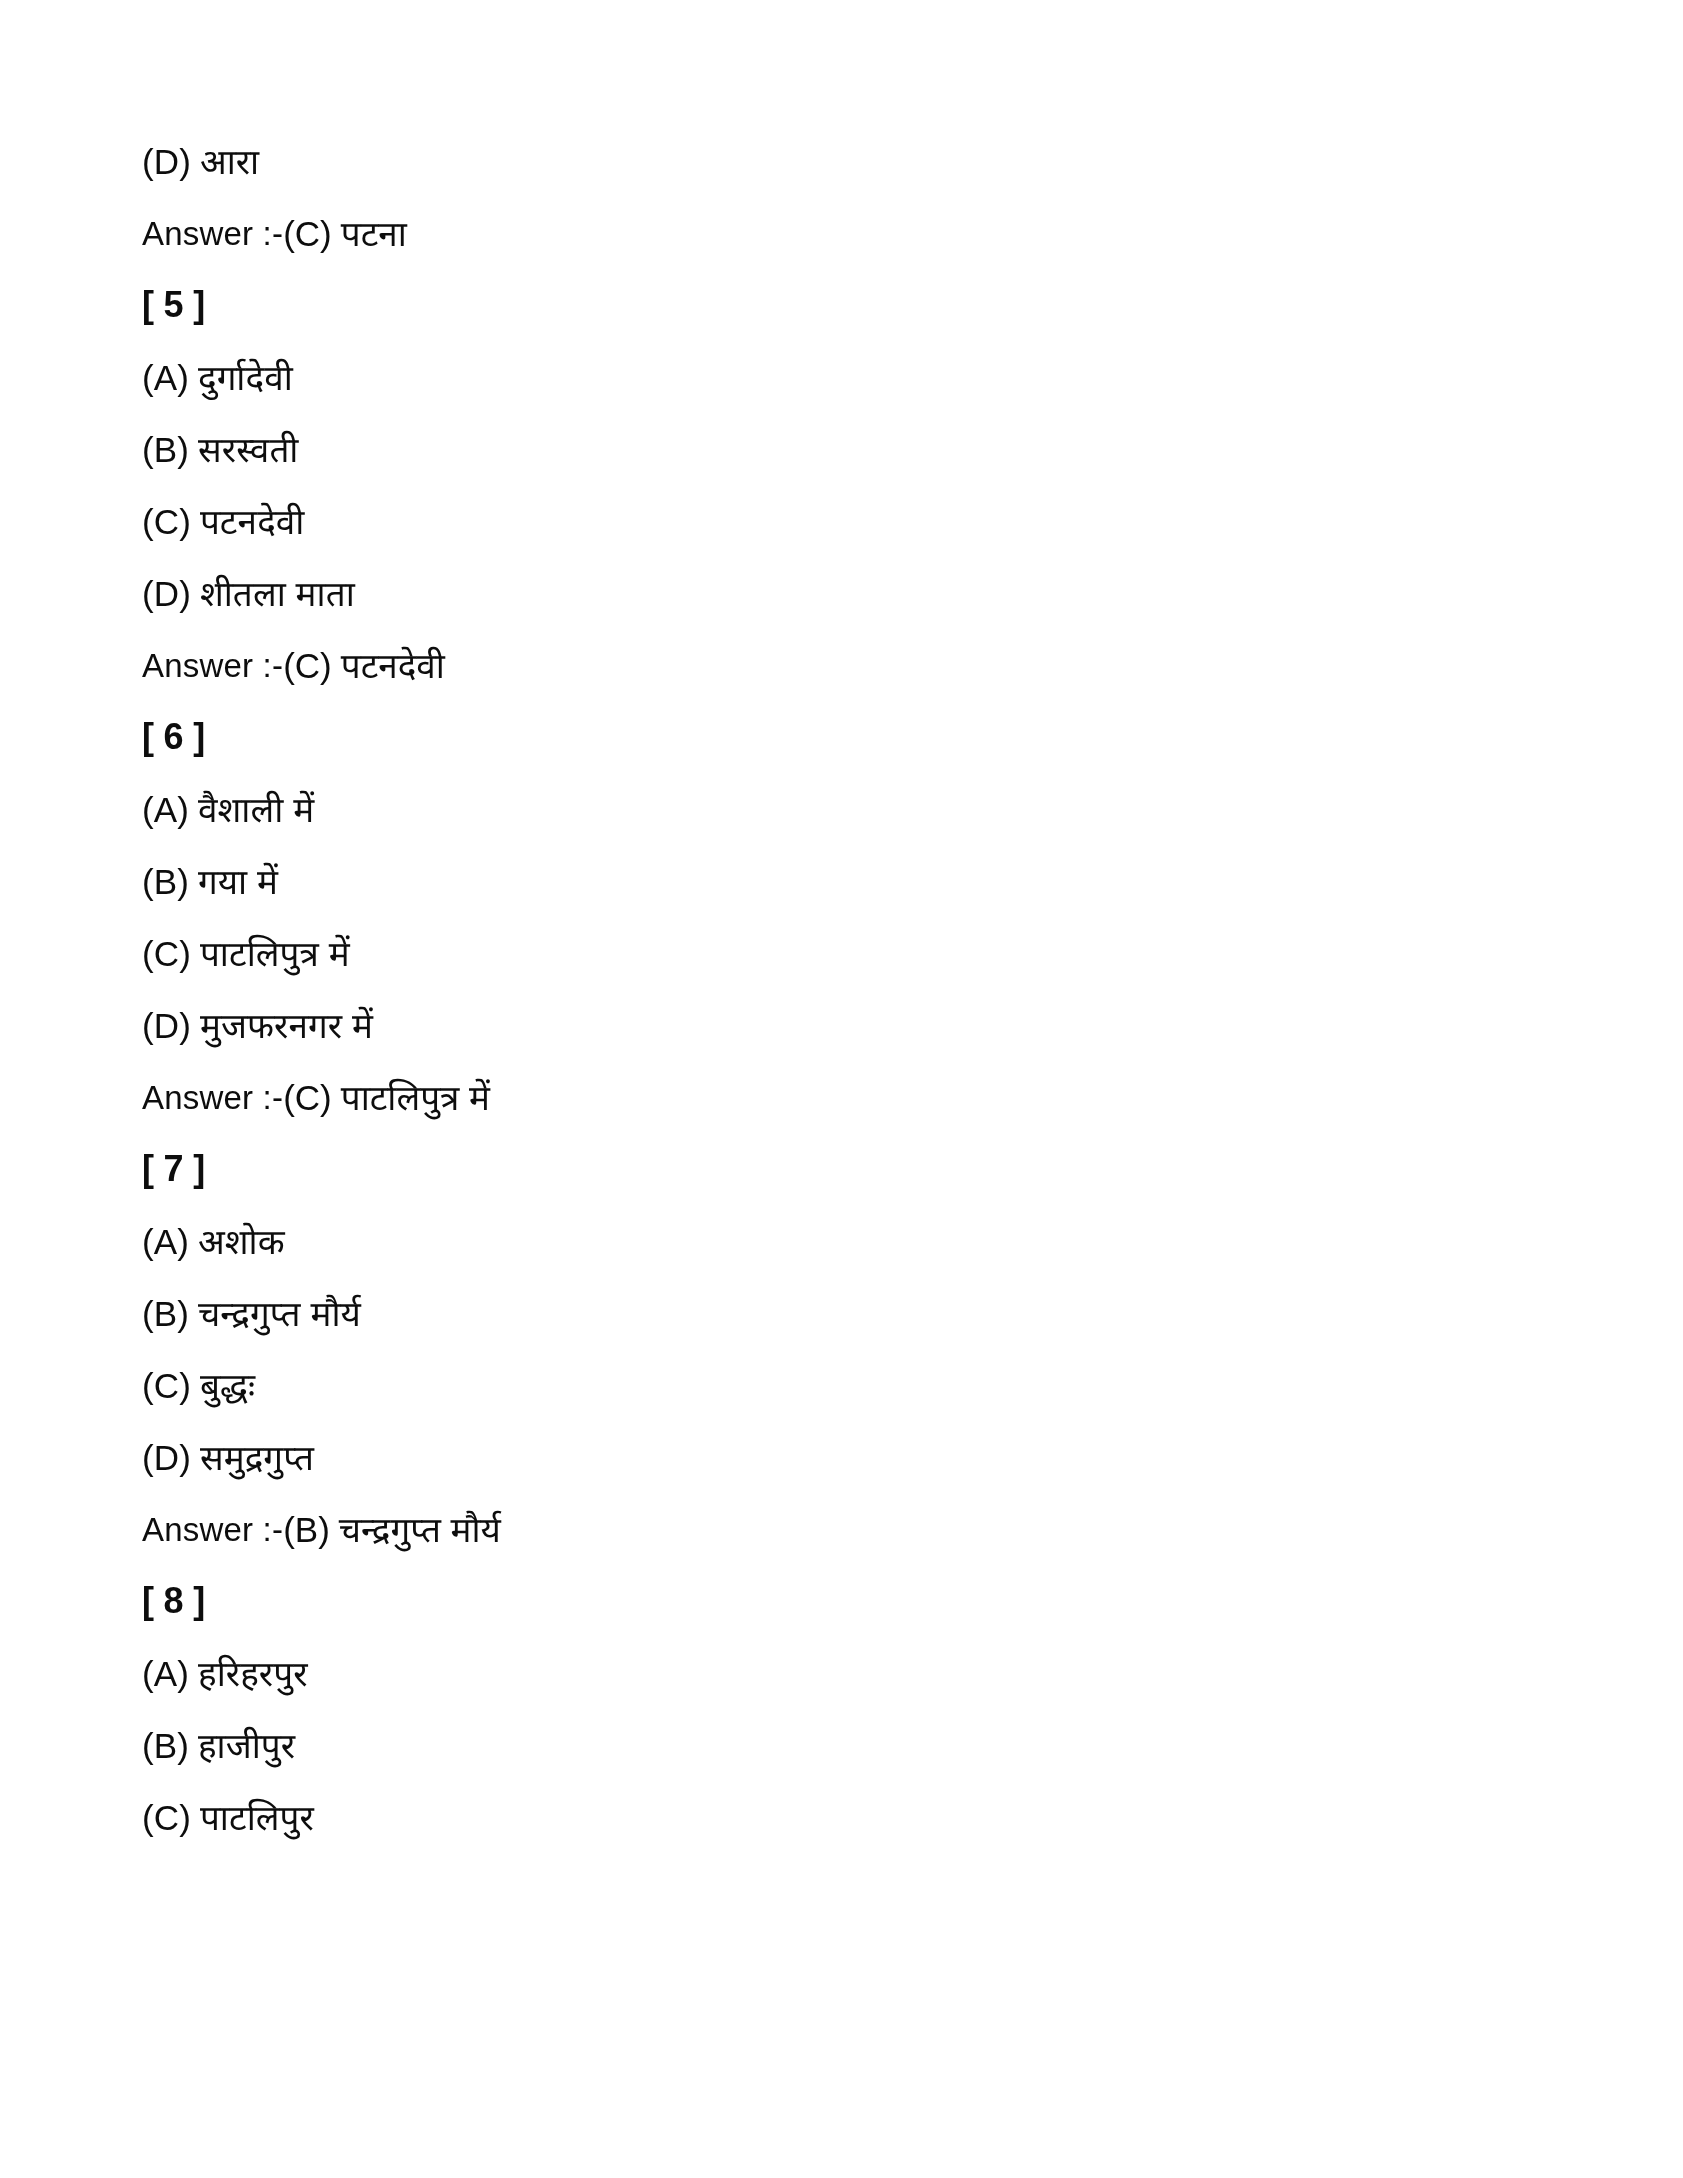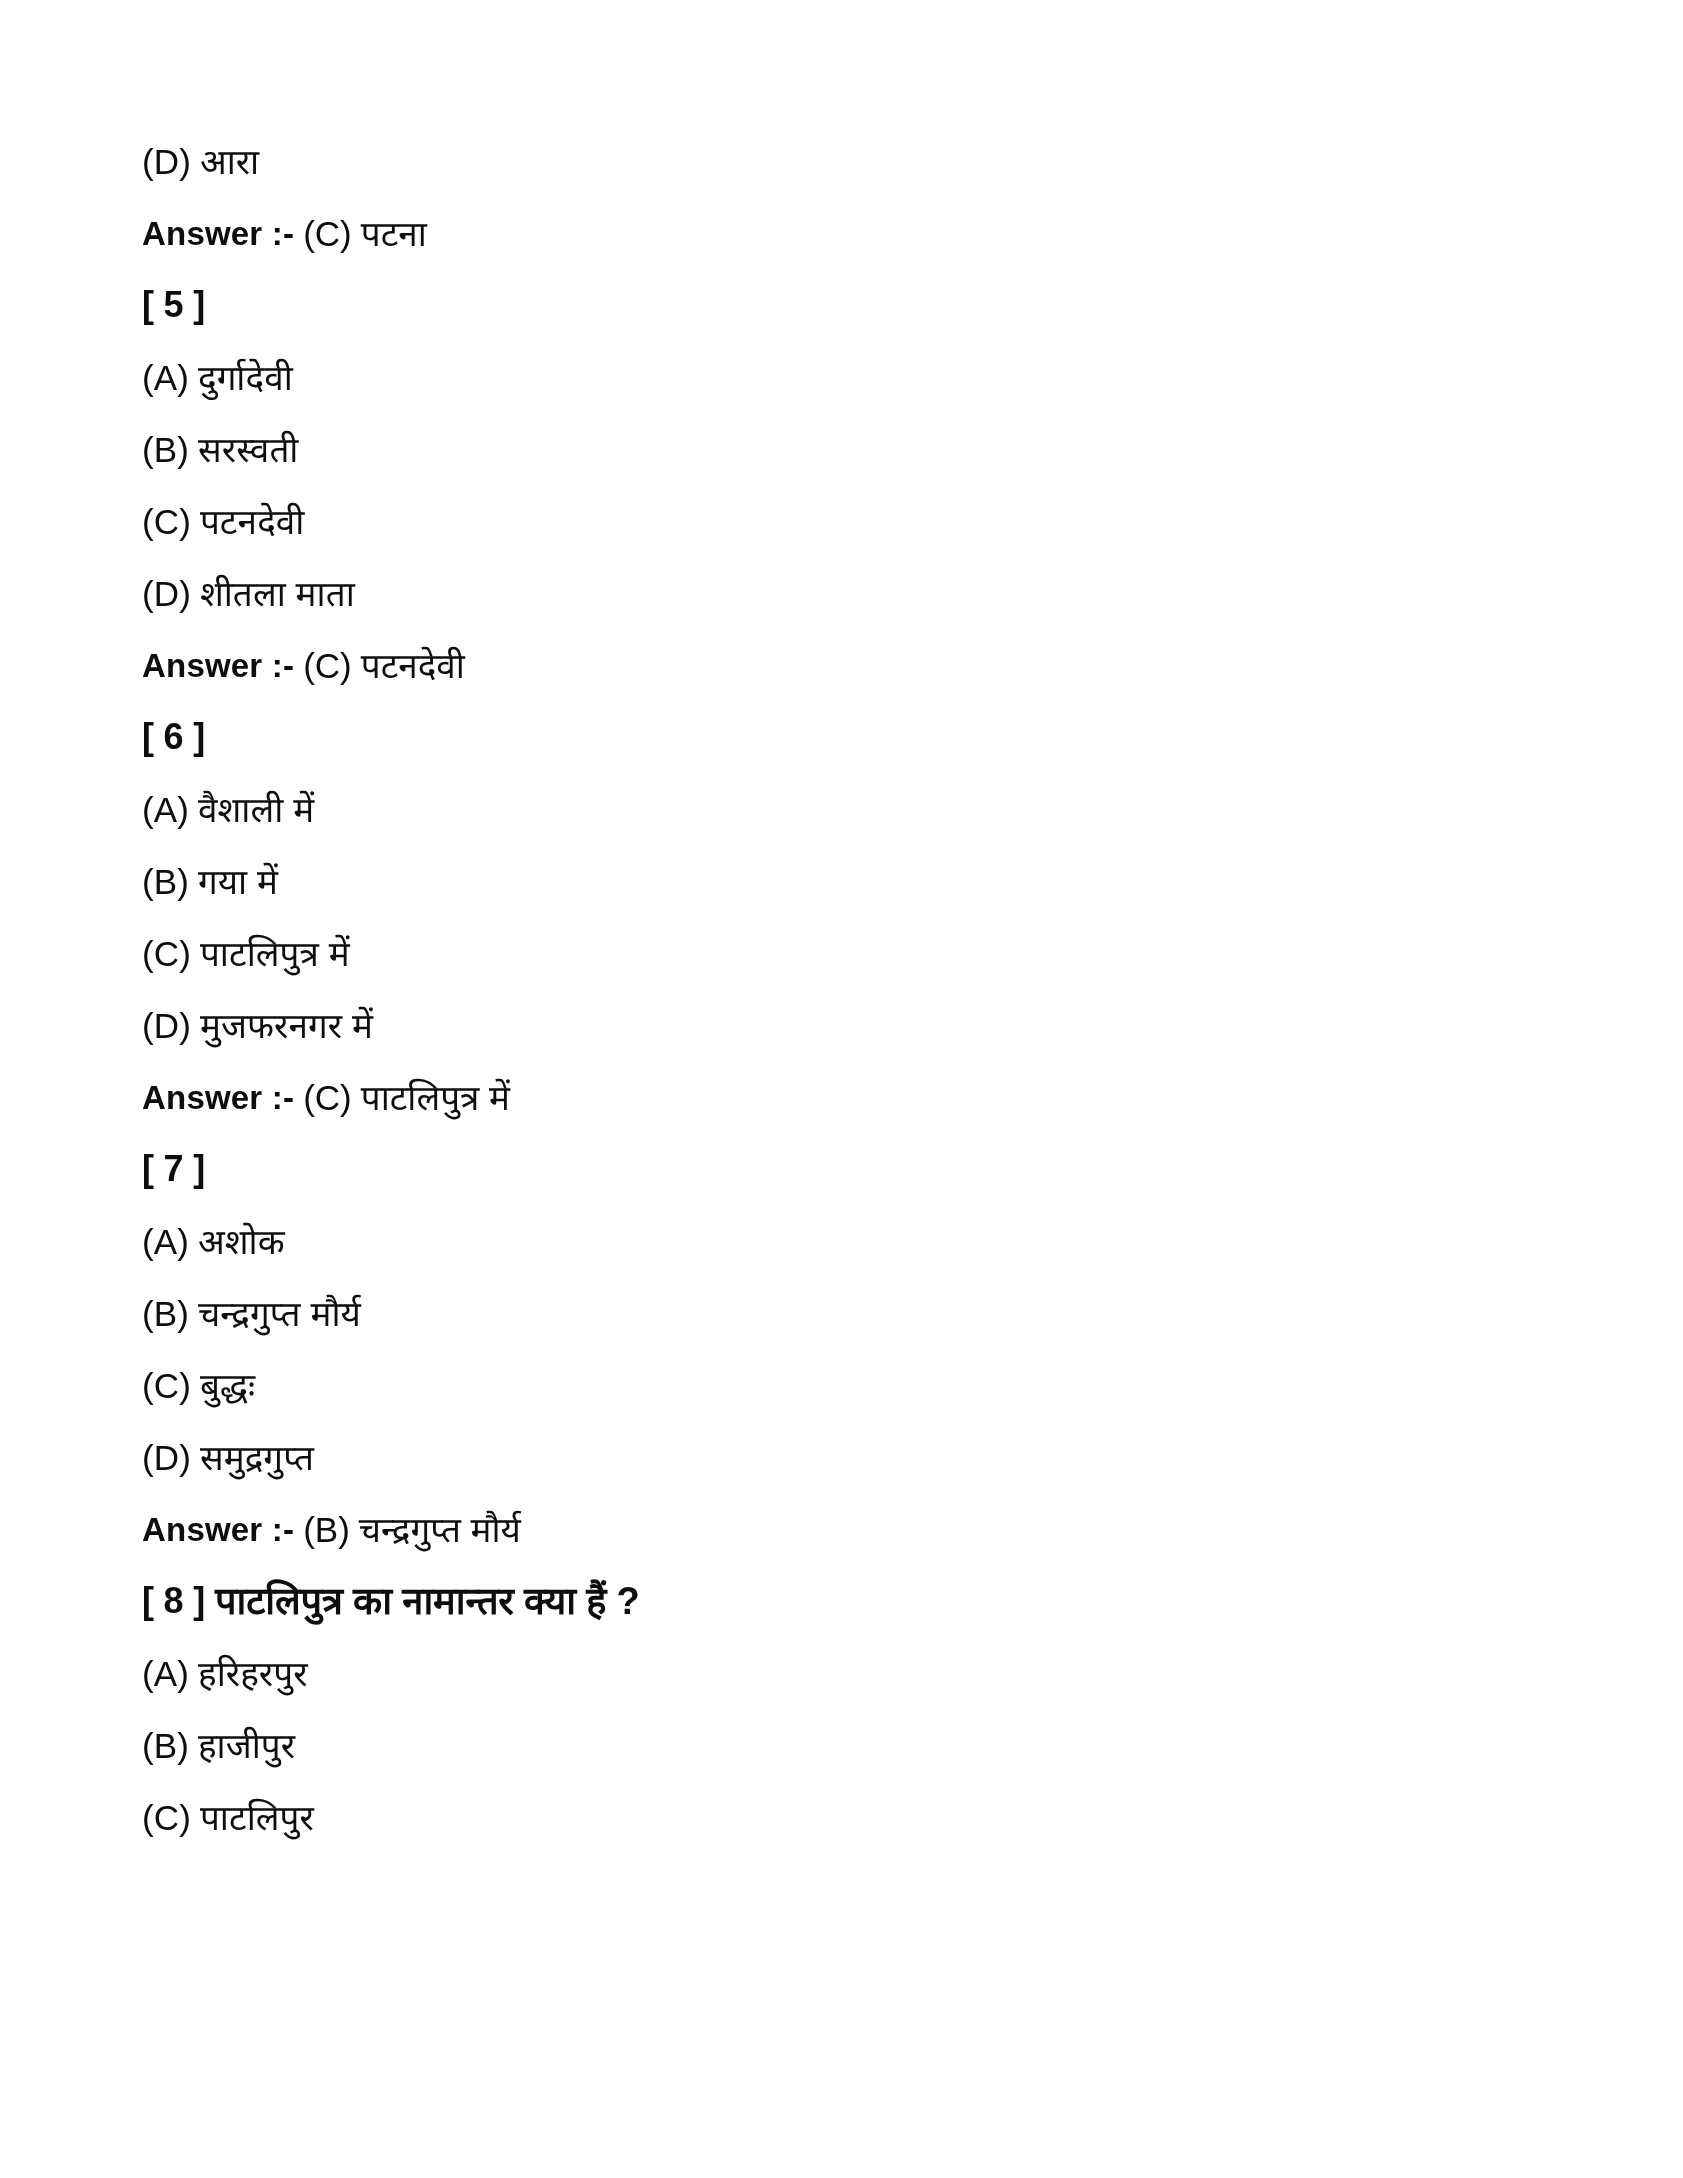--- a/index.html
+++ b/index.html
@@ -41,23 +41,22 @@
     font-weight: 400;
     letter-spacing: 0.1px;
   }
 
   
   .answer {
     font-size: 35px;
     font-weight: 400;
   }
   .answer .lbl {
-    font-weight: 700;
+    font-weight: 400;
     font-size: 33px;
-    margin-right: 9px;
     letter-spacing: 0.2px;
   }
 
   
   .question {
     font-size: 38px;
     font-weight: 700;
     letter-spacing: -0.2px;
   }
   .question .qnum {
@@ -151,21 +150,20 @@
         <span class="marker">(D)</span>
         <span>समुद्रगुप्त</span>
       </div>
       <div class="line answer">
         <span class="lbl">Answer :-</span>
         <span class="ansmarker">(B)</span>
         <span>चन्द्रगुप्त मौर्य</span>
       </div>
       <div class="line question">
         <span class="qnum">[ 8 ]</span>
-        <span>पाटलिपुत्र का नामान्तर क्या हैं ?</span>
       </div>
       <div class="line opt">
         <span class="marker">(A)</span>
         <span>हरिहरपुर</span>
       </div>
       <div class="line opt">
         <span class="marker">(B)</span>
         <span>हाजीपुर</span>
       </div>
       <div class="line opt">

